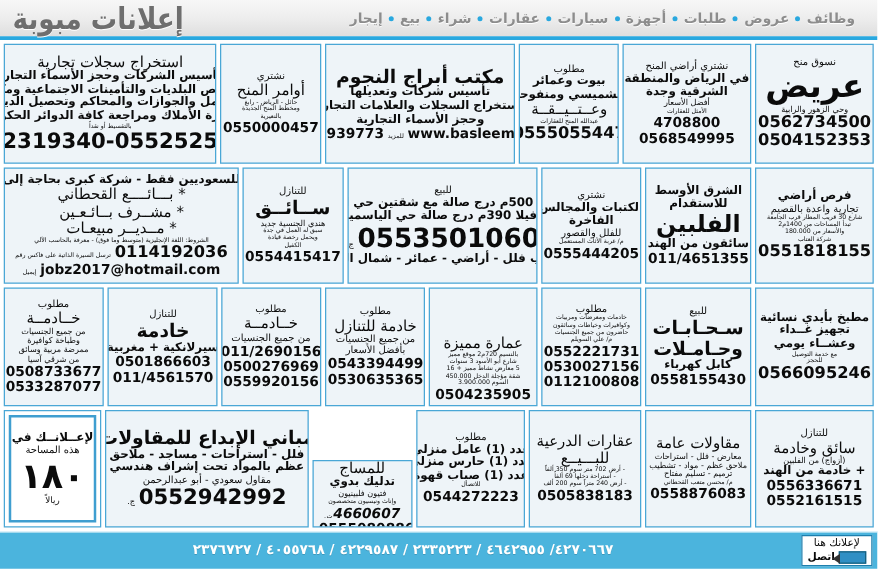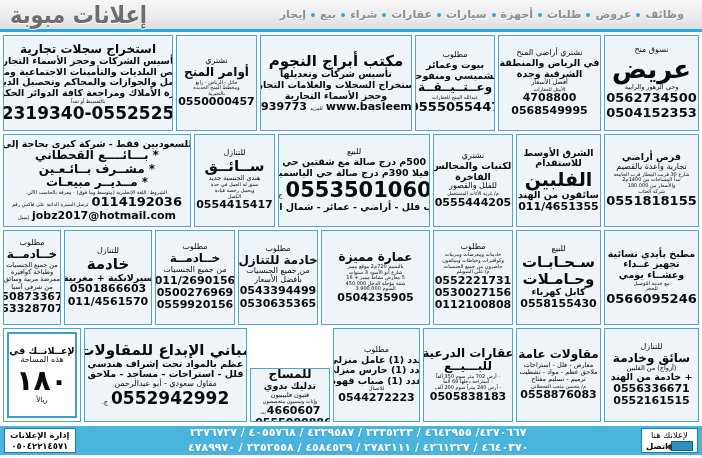--- a/index.html
+++ b/index.html
@@ -87,21 +87,21 @@
     position: relative;
     line-height: 1.12;
     color: #0b0b0b;
   }
   .ad.plain { background: #ffffff; }
 
   .l-tiny   { font-size: 5px;  font-weight: normal; }
   .l-xs     { font-size: 6.5px; }
   .l-sm     { font-size: 8px;  }
   .l-md     { font-size: 9.5px; font-weight: bold; }
-  .l-lg     { font-size: 12px; font-weight: bold; }
+  .l-lg     { font-size: 12px; font-weight: normal; }
   .l-xl     { font-size: 15px; font-weight: bold; }
   .l-xxl    { font-size: 19px; font-weight: bold; }
   .l-huge   { font-size: 26px; font-weight: bold; }
   .spaced   { letter-spacing: 2px; }
   .num      { font-family: "DejaVu Sans", sans-serif; font-weight: bold; direction: ltr; }
   .n-md { font-size: 11px; }
   .n-lg { font-size: 13px; }
   .n-xl { font-size: 17px; }
   .n-xxl{ font-size: 21px; }
   .ln { display:block; white-space: nowrap; }
@@ -357,21 +357,21 @@
       <span class="l-sm ln">مطلوب</span>
       <span class="l-tiny ln">خادمات ومعرضات ومربيات</span>
       <span class="l-tiny ln">وكوافيرات وخياطات وسائقون</span>
       <span class="l-tiny ln">حاضرون من جميع الجنسيات</span>
       <span class="l-tiny ln">م/ علي السويلم</span>
       <span class="num n-md ln">0552221731</span>
       <span class="num n-md ln">0530027156</span>
       <span class="num n-md ln">0112100808</span>
     </div>
 
-    <div class="ad" style="width:109px;">
+    <div class="ad" style="width:87px;justify-content:flex-end;">
       <span class="l-lg ln">عمارة مميزة</span>
       <span class="l-tiny ln">بالنسيم 720م2 موقع مميز</span>
       <span class="l-tiny ln">شارع أبو الأسود 3 سنوات</span>
       <span class="l-tiny ln">5 معارض نشاط مميز + 16</span>
       <span class="l-tiny ln">شقة مؤجلة الدخل 450.000</span>
       <span class="l-tiny ln">السوم 3.900.000</span>
       <span class="num n-md ln">0504235905</span>
     </div>
 
     <div class="ad" style="width:80px;">
@@ -449,34 +449,34 @@
       <span class="l-tiny ln">للاتصال</span>
       <span class="num n-md ln">0544272223</span>
     </div>
 
     <div class="ad" style="width:80px;margin-top:40px;">
       <span class="l-xs ln">فصل الربيع</span>
       <span class="l-lg ln">للمساج</span>
       <span class="l-md ln">تدليك بدوي</span>
       <span class="l-xs ln">فتيون فلبينيون</span>
       <span class="l-tiny ln">وإناث ونيسيون متخصصون</span>
-      <span class="ln" style="display:flex;align-items:baseline;gap:1px;justify-content:flex-start;">
+      <span class="ln" style="display:flex;align-items:baseline;gap:1px;justify-content:flex-start;font-style:italic;">
         <span class="num n-md">4660607</span>
         <span class="l-tiny">ت.</span>
       </span>
       <span class="ln" style="display:flex;align-items:baseline;gap:2px;justify-content:center;">
         <span class="num n-md">0555080886</span>
         <span class="l-tiny">ج.</span>
       </span>
     </div>
 
     <div class="ad" style="flex:1;">
       <span class="l-xl ln">مباني الإبداع للمقاولات</span>
+      <span class="l-md ln">فلل - استراحات - مساجد - ملاحق</span>
       <span class="l-md ln">عظم بالمواد تحت إشراف هندسي</span>
-      <span class="l-md ln">فلل - استراحات - مساجد - ملاحق</span>
       <span class="l-sm ln">مقاول سعودي - أبو عبدالرحمن</span>
       <span class="ln" style="display:flex;align-items:baseline;gap:3px;justify-content:center;">
         <span class="num n-xl">0552942992</span>
         <span class="l-xs">ج.</span>
       </span>
     </div>
 
     <div class="ad plain" style="width:78px;padding:3px;">
       <div class="pricebox">
         <span class="l-md ln">لإعــلانــك في</span>
@@ -492,20 +492,15 @@
   <div class="f-right-box">
     <span class="t1">لإعلانك هنا</span>
     <span class="f-right-row">
       <span class="mouse-ico"></span>
       <span class="t2">اتصل</span>
     </span>
   </div>
 
   <div class="f-nums">
     <span class="nline">٤٢٧٠٦٦٧/ ٤٦٤٢٩٥٥ / ٢٣٣٥٢٢٣ / ٤٢٢٩٥٨٧ / ٤٠٥٥٧٦٨ / ٢٣٧٦٧٢٧</span>
-    <span class="nline">٤٦٤٠٣٧٠ / ٤٢٦١٢٢٧ / ٢٧٨٢١١١ / ٤٥٨٤٥٢٩ / ٢٢٥٢٥٥٨ / ٤٧٨٩٩٧٠</span>
-  </div>
-
-  <div class="f-left-box">
-    <span class="t1">إدارة الإعلانات</span>
-    <span class="t2">٠٥٠٤٢٢١٤٥٧١</span>
-  </div>
+  </div>
+
 </div>
 
 </body></html>

